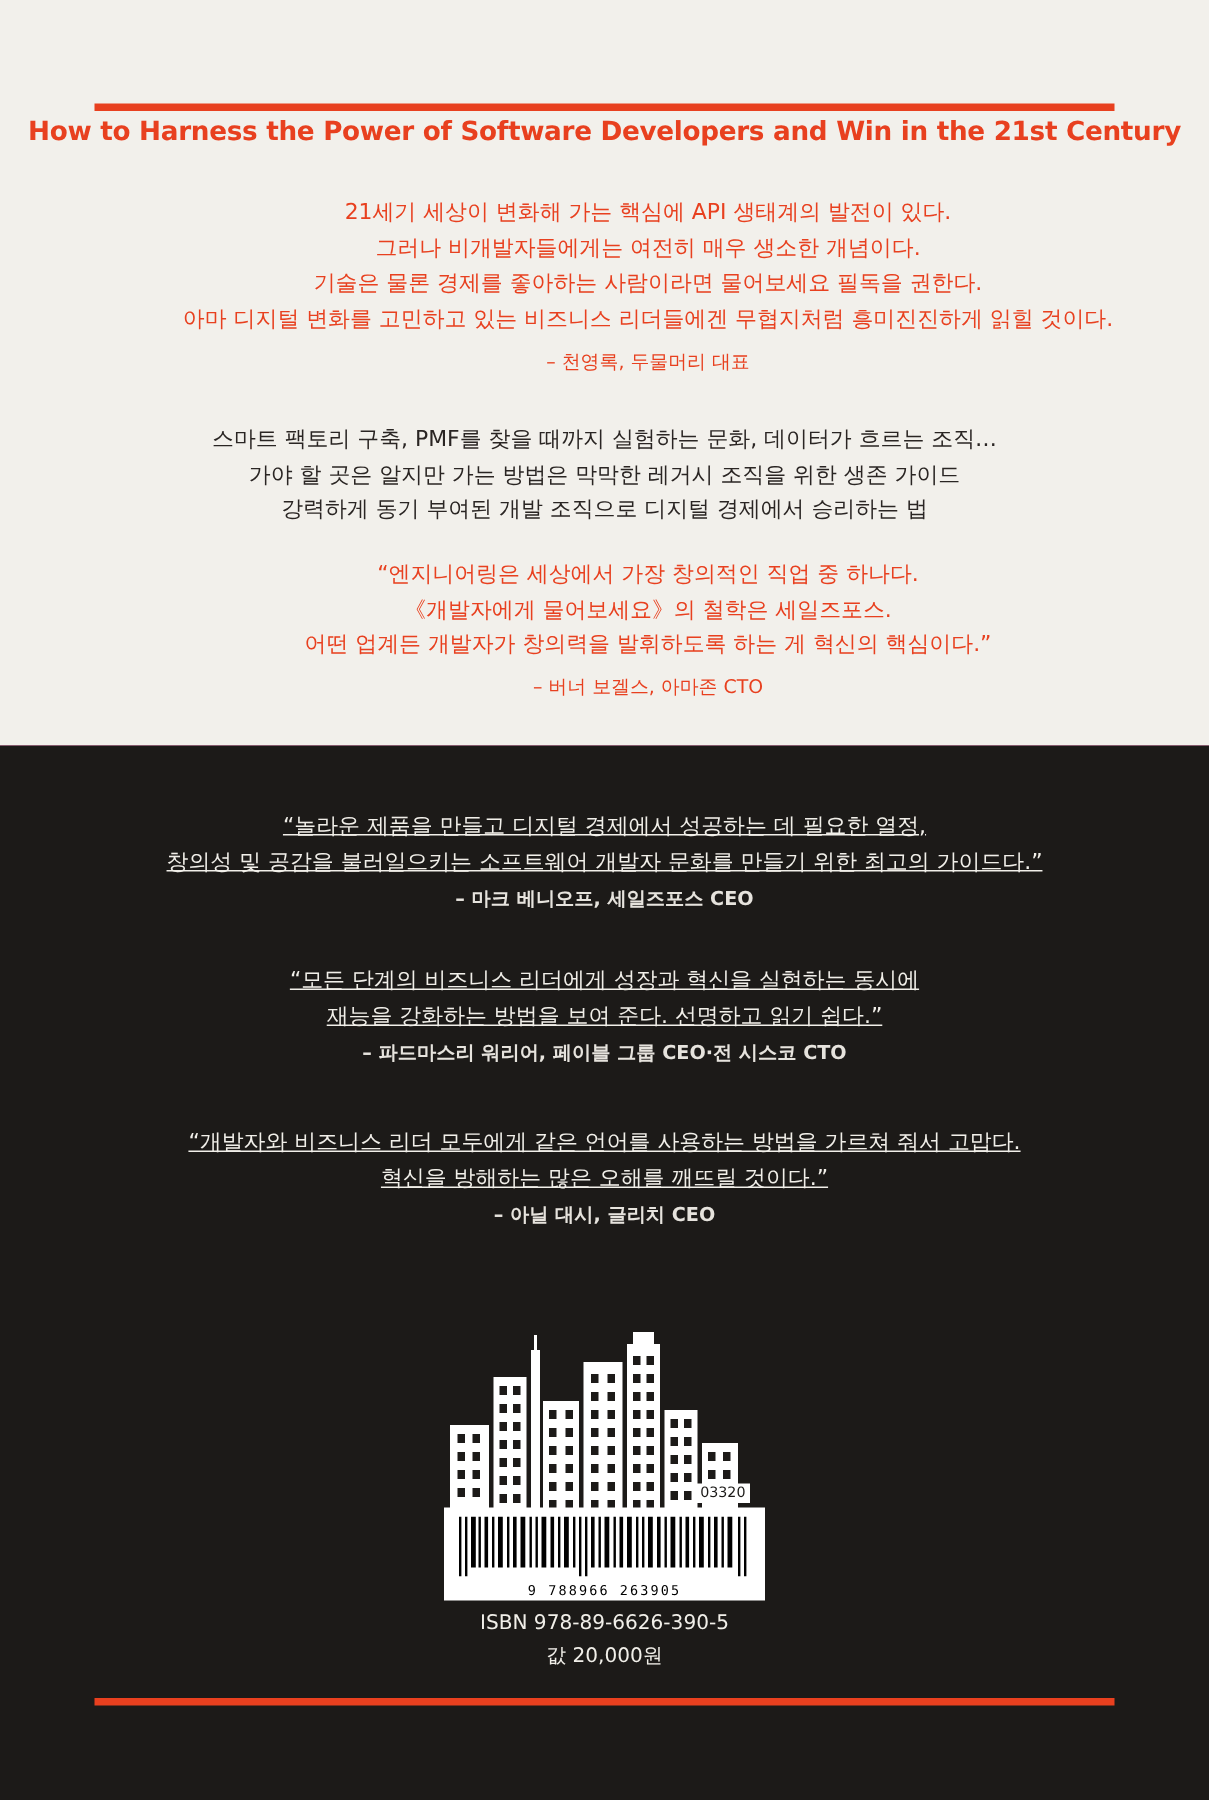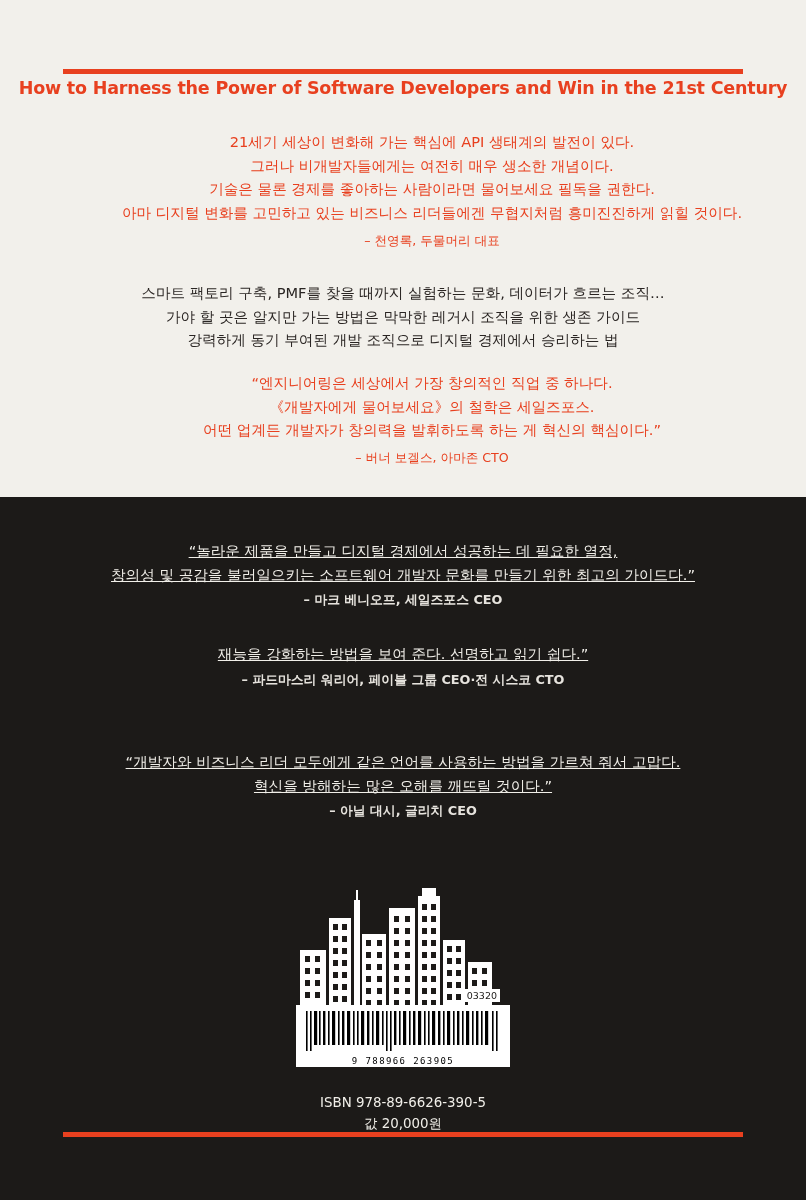--- a/index.html
+++ b/index.html
@@ -140,21 +140,20 @@
     letter-spacing: 1.4px;
     text-align: center;
     margin-top: 1px;
   }
   .isbn-line, .price-line {
     position: absolute;
     width: 806px;
     text-align: center;
     color: #f1efe9;
     font-size: 13.4px;
-    margin-top: 20px;
   }
   .isbn-line { top: 578px; }
   .price-line { top: 598px; }
 
   .bottom-rule {
     position: absolute;
     left: 63px;
     top: 635px;
     width: 680px;
     height: 5px;
@@ -204,20 +203,21 @@
 
   <div class="bottom-section">
 
     <div class="dark-blurb" id="dblurb-1">
       <span class="line">“놀라운 제품을 만들고 디지털 경제에서 성공하는 데 필요한 열정,</span>
       <span class="line">창의성 및 공감을 불러일으키는 소프트웨어 개발자 문화를 만들기 위한 최고의 가이드다.”</span>
       <span class="attrib">– 마크 베니오프, 세일즈포스 CEO</span>
     </div>
 
     <div class="dark-blurb" id="dblurb-2">
+      <span class="line">“모든 단계의 비즈니스 리더에게 성장과 혁신을 실현하는 동시에</span>
       <span class="line">재능을 강화하는 방법을 보여 준다. 선명하고 읽기 쉽다.”</span>
       <span class="attrib">– 파드마스리 워리어, 페이블 그룹 CEO·전 시스코 CTO</span>
     </div>
 
     <div class="dark-blurb" id="dblurb-3">
       <span class="line">“개발자와 비즈니스 리더 모두에게 같은 언어를 사용하는 방법을 가르쳐 줘서 고맙다.</span>
       <span class="line">혁신을 방해하는 많은 오해를 깨뜨릴 것이다.”</span>
       <span class="attrib">– 아닐 대시, 글리치 CEO</span>
     </div>
 

